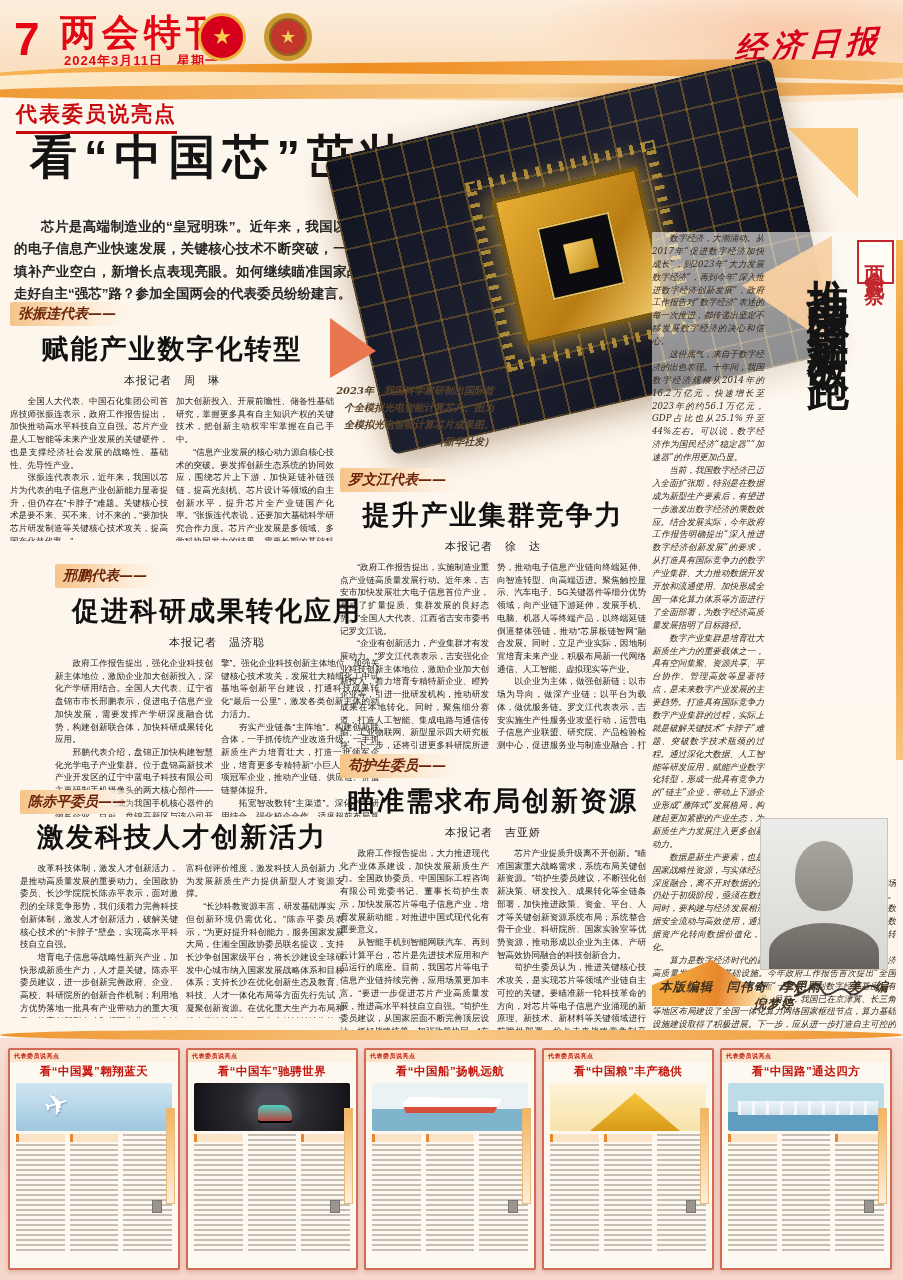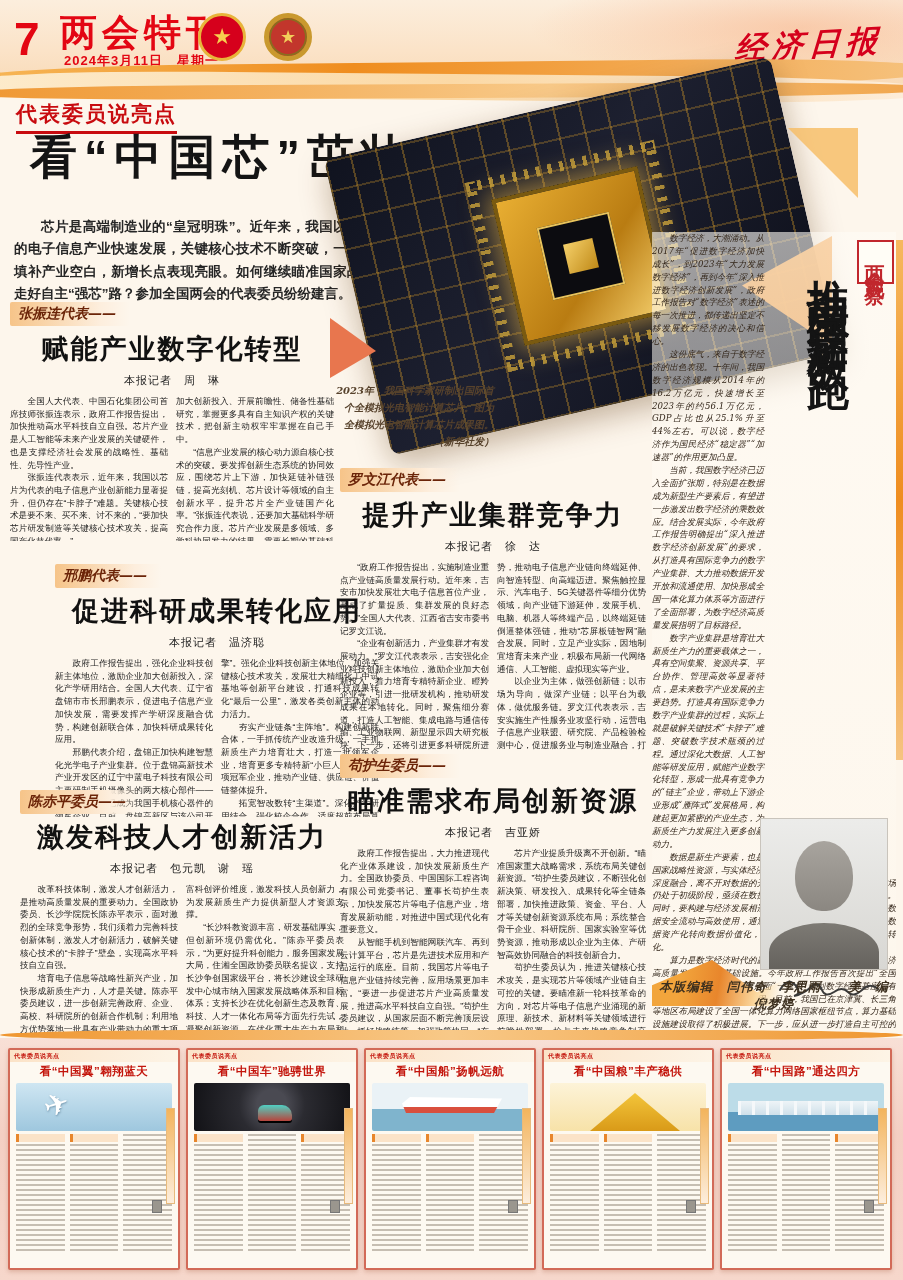--- a/index.html
+++ b/index.html
@@ -215,21 +215,20 @@
 　　邢鹏代表建议，激活科技创新“主引</div>
     <div class="a-col">擎”。强化企业科技创新主体地位，加强关键核心技术攻关，发展壮大精细化工中试基地等创新平台建设，打通科技成果转化“最后一公里”，激发各类创新主体的动力活力。
 　　夯实产业链条“主阵地”。构建创新联合体，一手抓传统产业改造升级，一手抓新质生产力培育壮大，打造一批领军企业，培育更多专精特新“小巨人”企业、单项冠军企业，推动产业链、供应链、价值链整体提升。
 　　拓宽智改数转“主渠道”。深化产学研用结合，强化校企合作。适度超前布局算力等基础设施建设，扩大工业互联网规模化应用效应，促进人工智能企业与工业企业深度合作，实现数字化改造提升、智能化升级提质。</div>
   </div>
 </div>
 
 <div class="article art-3">
   <span class="a-kicker kai">陈赤平委员——</span>
   <div class="a-headline">激发科技人才创新活力</div>
-  <div class="a-byline">本报记者　包元凯　谢　瑶</div>
   <div class="a-body">
     <div class="a-col">　　改革科技体制，激发人才创新活力，是推动高质量发展的重要动力。全国政协委员、长沙学院院长陈赤平表示，面对激烈的全球竞争形势，我们须着力完善科技创新体制，激发人才创新活力，破解关键核心技术的“卡脖子”壁垒，实现高水平科技自立自强。
 　　培育电子信息等战略性新兴产业，加快形成新质生产力，人才是关键。陈赤平委员建议，进一步创新完善政府、企业、高校、科研院所的创新合作机制；利用地方优势落地一批具有产业带动力的重大项目，培育创新型人才和领军企业；建立以质量、贡献、绩效为导向的分类评价体系，细化科技创新类型，丰</div>
     <div class="a-col">富科创评价维度，激发科技人员创新力，为发展新质生产力提供新型人才资源支撑。
 　　“长沙科教资源丰富，研发基础厚实，但创新环境仍需优化。”陈赤平委员表示，“为更好提升科创能力，服务国家发展大局，住湘全国政协委员联名提议，支持长沙争创国家级平台，将长沙建设全球研发中心城市纳入国家发展战略体系和目标体系；支持长沙在优化创新生态及教育、科技、人才一体化布局等方面先行先试，凝聚创新资源。在优化重大生产力布局和战略腹地建设中，重点支持以长沙为核心的长株潭都市圈建设，将新一代信息技术等优势领域纳入重大生产力布局。”</div>
   </div>
 </div>
 
 <div class="article art-4">
   <span class="a-kicker kai">罗文江代表——</span>

